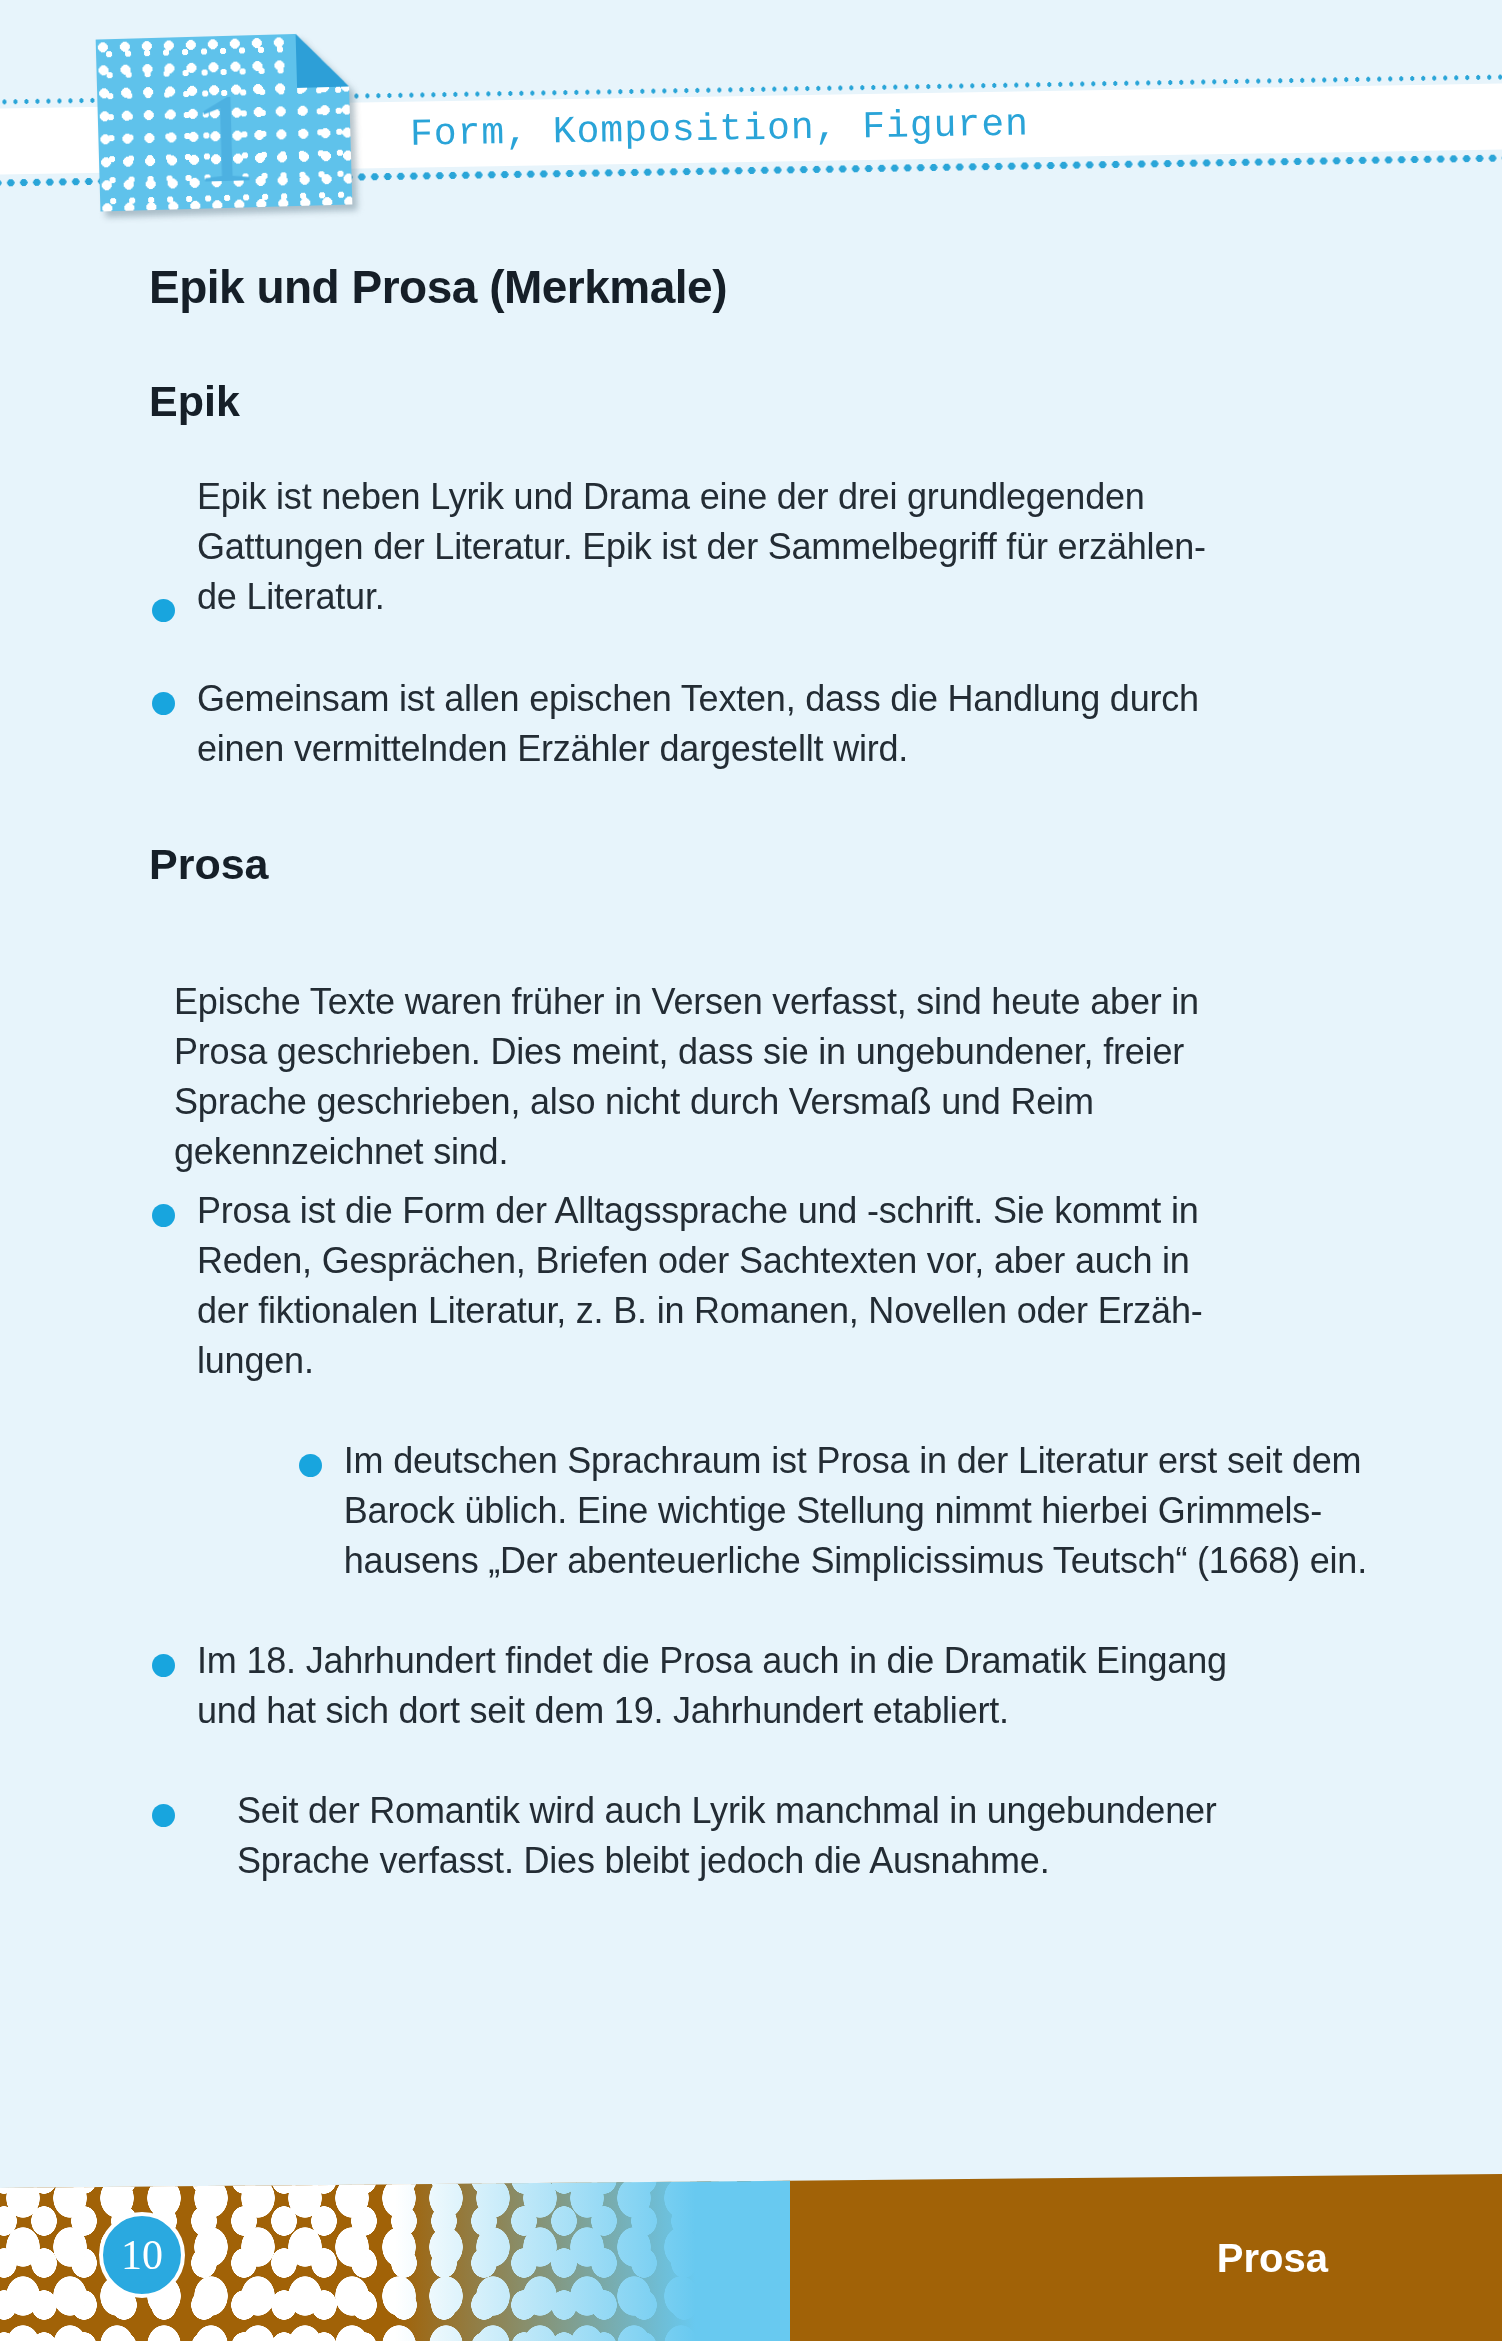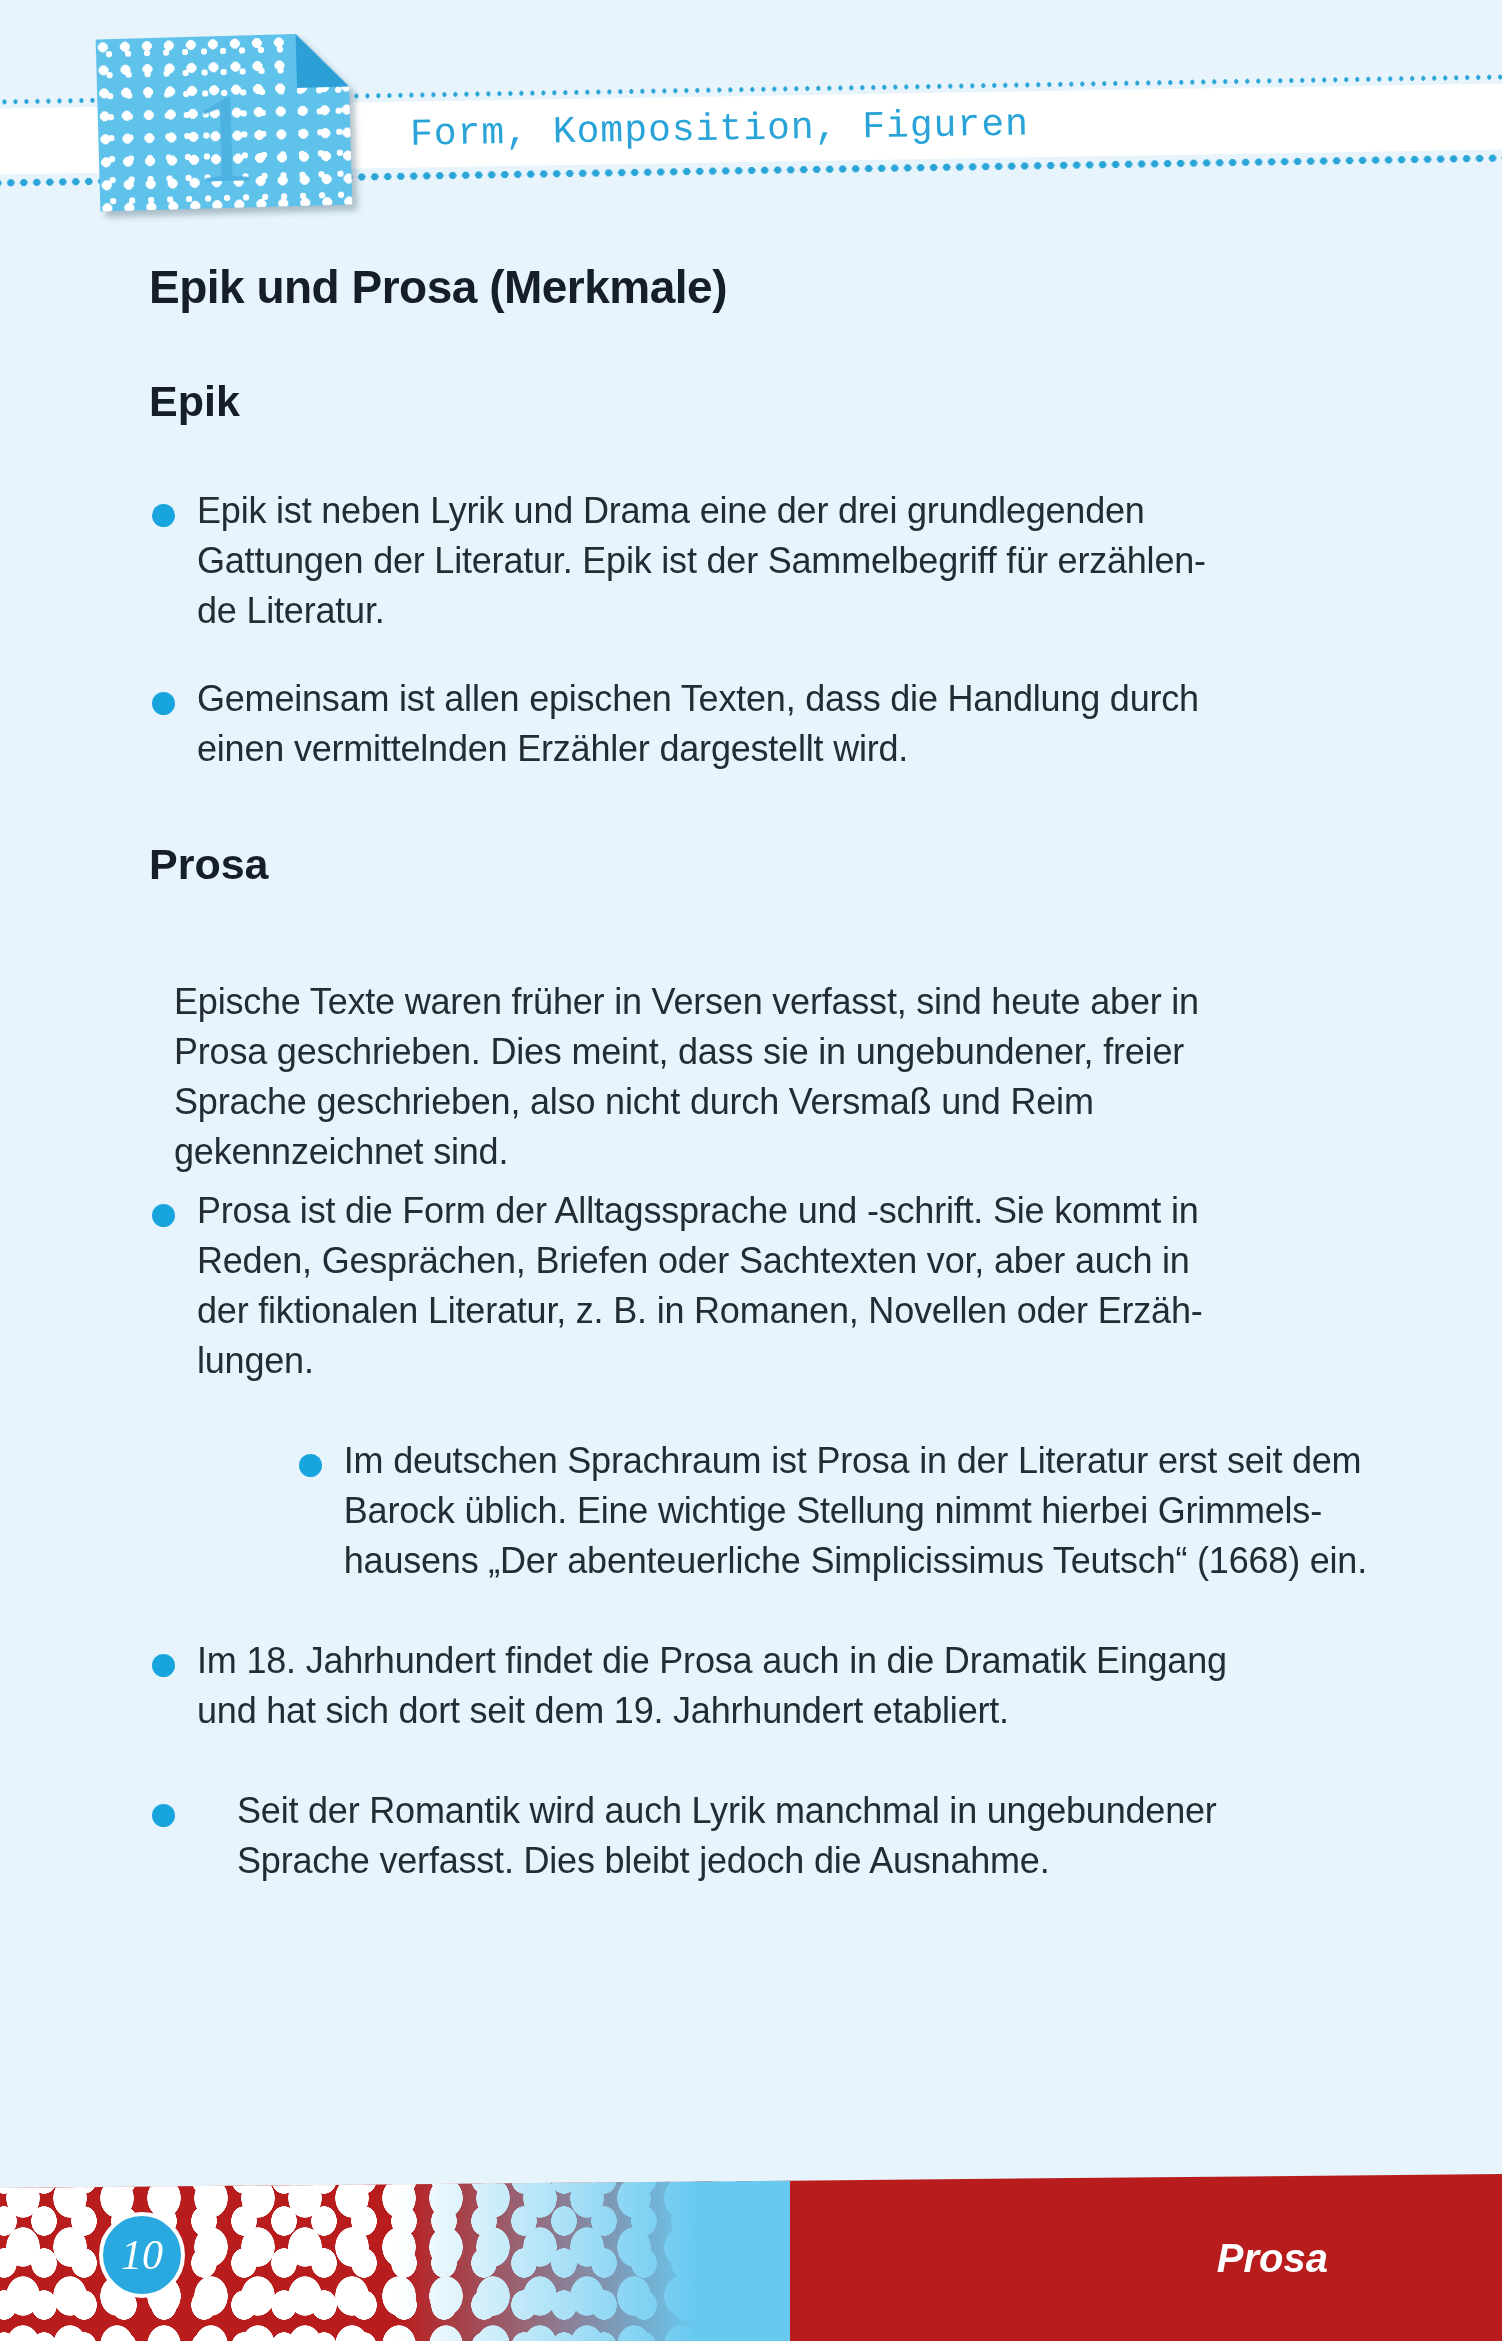--- a/index.html
+++ b/index.html
@@ -75,29 +75,28 @@
   }
   .dot{
     flex:0 0 23px;height:23px;border-radius:50%;
     background:#18a5de;margin-top:18px;
   }
   .txt{
     margin-left:22px;
     font-size:36px;line-height:50px;color:#232c34;
     letter-spacing:-0.2px;white-space:pre-line;
   }
-  #b1{top:486px;} #b2{top:674px;} #b3{top:936px;flex-direction:column;} #b4{top:1186px;}
+  #b1{top:472px;align-items:flex-end;} #b2{top:674px;} #b3{top:936px;flex-direction:column;} #b4{top:1186px;}
   #b5{top:1436px;justify-content:flex-end;} #b6{top:1636px;} #b7{top:1786px;gap:40px;}
 
   
   .footer{
     position:absolute;left:0;top:2174px;width:1502px;height:167px;
-    background:#b91c1c;
+    background:#a16207;
     clip-path:polygon(0 14px,100% 0,100% 100%,0 100%);
-    font-style:italic;
   }
   .footer-halftone{
     position:absolute;left:0;top:0;width:790px;height:100%;
     background-image:
       linear-gradient(to right,rgba(104,201,240,0) 50%,#68c9f0 88%),
       radial-gradient(ellipse 17px 20px at 23px 24px,#ffffff 97%,transparent),
       radial-gradient(ellipse 13px 15px at 20px 22px,#ffffff 97%,transparent);
     background-size:100% 100%,47px 49px,40px 42px;
     background-position:0 0,0 0,24px 25px;
   }

